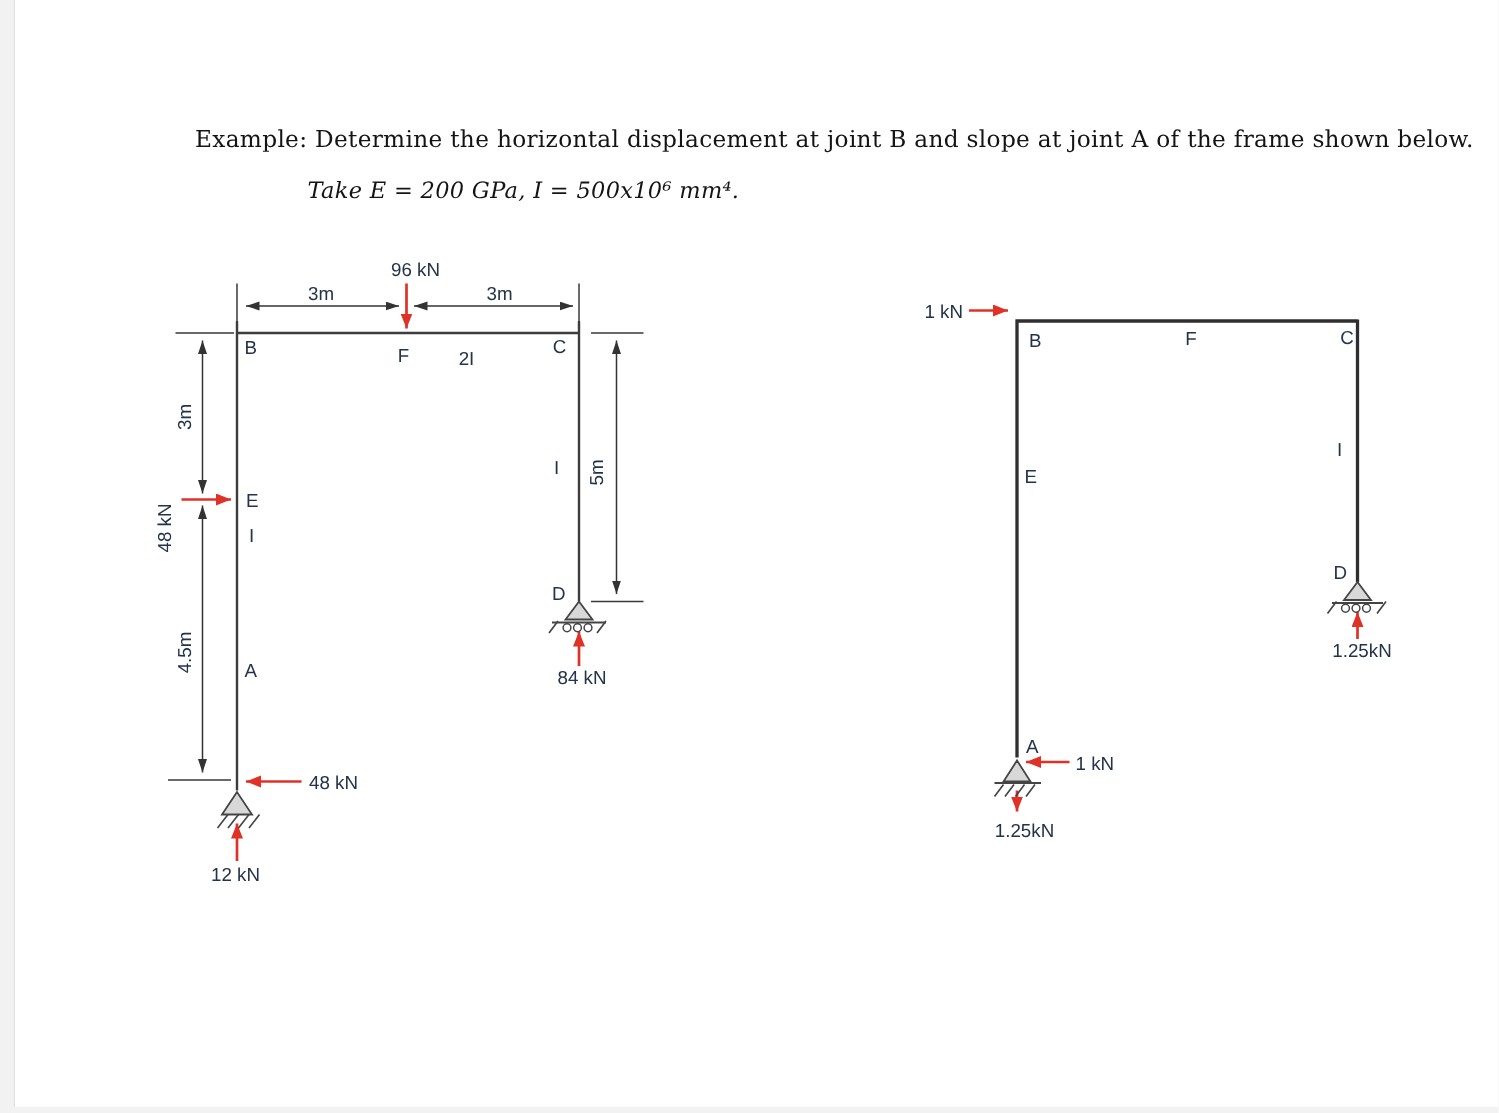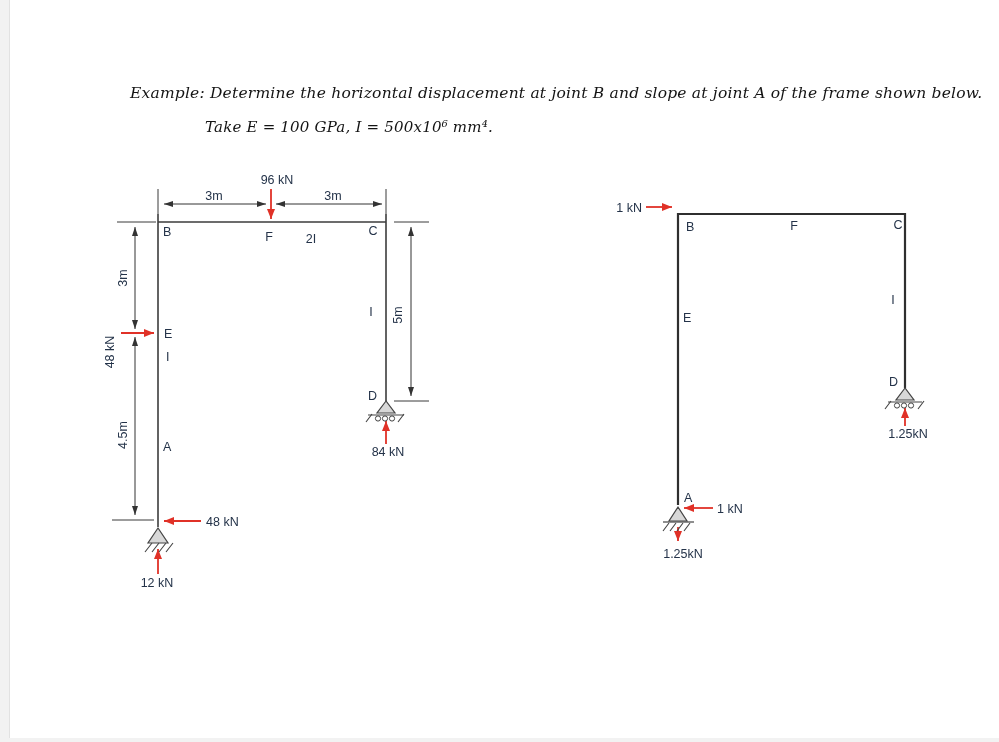--- a/index.html
+++ b/index.html
@@ -13,21 +13,20 @@
   .page {
     position: absolute;
     left: 9px; top: 0; right: 0; bottom: 4px;
     background: #ffffff;
     border-left: 1px solid #e2e2e2;
   }
   .title-line1 {
     position: absolute;
     left: 130px; top: 84px;
     font-family: "DejaVu Serif", serif;
-    font-style: italic;
     font-size: 15.5px;
     color: #141414;
     letter-spacing: 0.2px;
     white-space: nowrap;
   }
   .title-line2 {
     position: absolute;
     left: 205px; top: 118px;
     font-family: "DejaVu Serif", serif;
     font-style: italic;
@@ -46,21 +45,21 @@
     font-size: 12.5px;
     fill: #243349;
   }
 </style>
 </head>
 <body>
 
 <div class="page"></div>
 
 <div class="title-line1">Example: Determine the horizontal displacement at joint B and slope at joint A of the frame shown below.</div>
-<div class="title-line2">Take E = 100 GPa, I = 500x10⁶ mm⁴.</div>
+<div class="title-line2">Take E = 200 GPa, I = 500x10⁶ mm⁴.</div>
 
 <svg class="canvas" viewBox="0 0 999 742" xmlns="http://www.w3.org/2000/svg">
   <defs>
     <marker id="dimA" markerUnits="userSpaceOnUse" markerWidth="10" markerHeight="8" refX="9" refY="3" orient="auto-start-reverse">
       <path d="M0,0 L9,3 L0,6 Z" fill="#333333"></path>
     </marker>
     <marker id="redA" markerUnits="userSpaceOnUse" markerWidth="12" markerHeight="10" refX="10" refY="4" orient="auto-start-reverse">
       <path d="M0,0 L10,4 L0,8 Z" fill="#e03127"></path>
     </marker>
   </defs>

